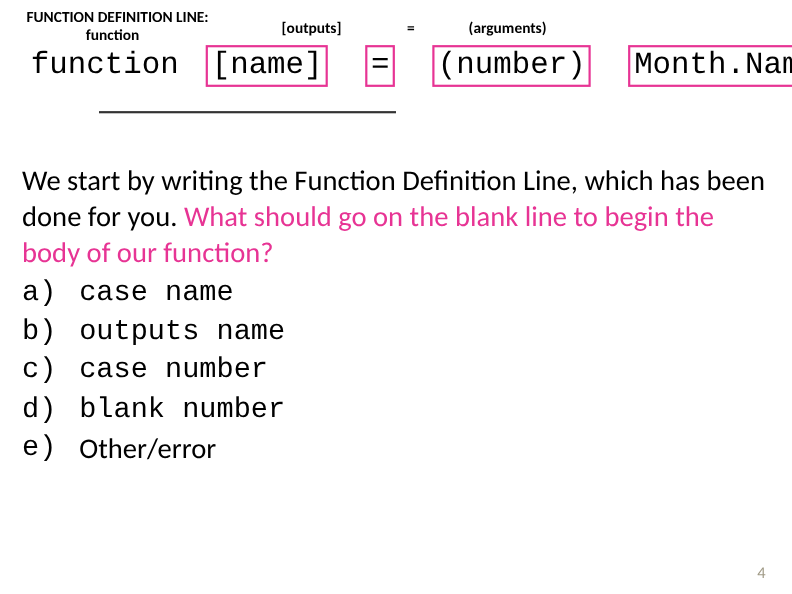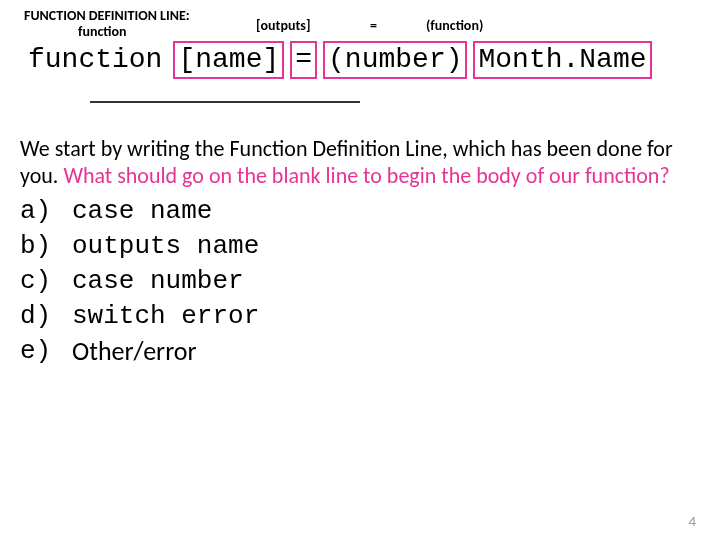--- a/index.html
+++ b/index.html
@@ -28,33 +28,33 @@
     display: flex;
     align-items: center;
     font-family: "Courier New", monospace;
     font-size: 28px;
     margin-top: 1px;
   }
   .kw { padding: 0 8px; }
   .box {
     border: 2.5px solid #e73494;
     padding: 0 3px;
-    margin: 0 3px;
+    margin: 0 17px;
     line-height: 1.2;
   }
   .blank-line {
     margin-top: 4px;
     margin-left: 70px;
     width: 270px;
     height: 20px;
     border-bottom: 2.5px solid #333;
   }
   .question {
-    margin-top: 32px;
-    font-size: 22px;
+    margin-top: 45px;
+    font-size: 26px;
     line-height: 1.25;
   }
   .question .highlight { color: #e73494; }
   .options {
     margin-top: 4px;
     font-size: 26px;
     line-height: 1.35;
   }
   .opt { display: flex; }
   .opt-letter { font-family: "Courier New", monospace; width: 52px; }
@@ -71,21 +71,21 @@
 </head>
 <body>
 
 <div class="header-labels">
   <div class="hl1 hl-title">
     <div>FUNCTION DEFINITION LINE:</div>
     <div style="padding-left:54px">function</div>
   </div>
   <div class="hl2 hl-col">[outputs]</div>
   <div class="hl3 hl-col">=</div>
-  <div class="hl5 hl-col">(function)</div>
+  <div class="hl5 hl-col">(arguments)</div>
 </div>
 
 <div class="code-line">
   <span class="kw">function</span>
   <span class="box">[name]</span>
   <span class="box">=</span>
   <span class="box">(number)</span>
   <span class="box">Month.Name</span>
 </div>
 
@@ -103,21 +103,21 @@
   <div class="opt">
     <span class="opt-letter">b)</span>
     <span class="opt-text-mono">outputs name</span>
   </div>
   <div class="opt">
     <span class="opt-letter">c)</span>
     <span class="opt-text-mono">case number</span>
   </div>
   <div class="opt">
     <span class="opt-letter">d)</span>
-    <span class="opt-text-mono">switch error</span>
+    <span class="opt-text-mono">blank number</span>
   </div>
   <div class="opt">
     <span class="opt-letter">e)</span>
     <span class="opt-text-sans">Other/error</span>
   </div>
 </div>
 
 <div class="page-num">4</div>
 
 </body></html>

